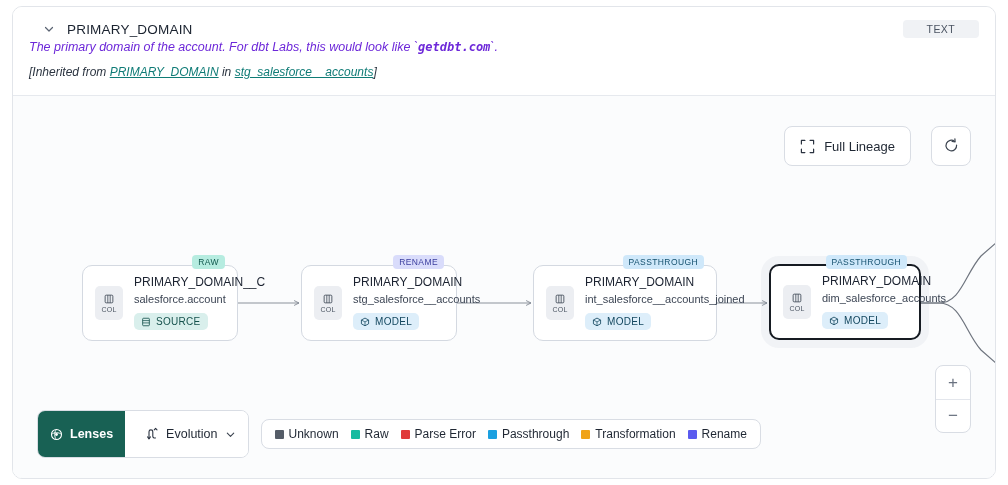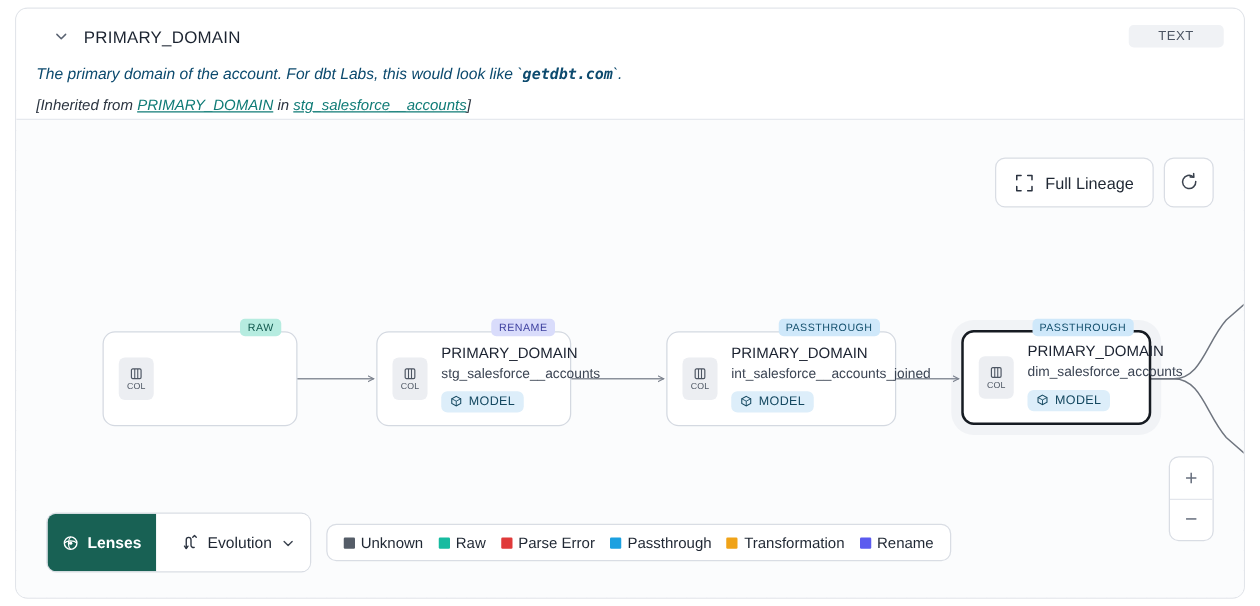--- a/index.html
+++ b/index.html
@@ -55,24 +55,23 @@
     position: absolute;
     top: 13px; right: 16px;
     background: #f0f2f5;
     color: #4b5462;
     font-size: 10.5px;
     letter-spacing: 0.4px;
     padding: 3px 24px;
     border-radius: 4px;
   }
   .desc {
-    margin-top: 12px;
     font-size: 12.5px;
     font-style: italic;
-    color: #0c4a6e;
+    color: #6d28d9;
     line-height: 1.3;
   }
   .desc .code {
     font-family: "DejaVu Sans Mono", monospace;
     font-weight: bold;
     font-style: italic;
     font-size: 12px;
   }
   .inherit {
     margin-top: 9px;
@@ -115,21 +114,21 @@
     background-size: 16px 16px, 16px 16px;
     pointer-events: none;
   }
 
   
   .top-controls {
     position: absolute;
     right: 24px; top: 30px;
     display: flex;
     align-items: center;
-    gap: 8px;
+    gap: 20px;
     z-index: 6;
   }
   .btn {
     display: inline-flex;
     align-items: center;
     gap: 9px;
     height: 40px;
     padding: 0 15px;
     background: #ffffff;
     border: 1px solid #d9dde4;
@@ -360,20 +359,34 @@
       <div class="node" style="left:69px; top:169px; width:156px;">
         <div class="tag raw">RAW</div>
         <div class="col-chip">
           <svg width="12" height="12" viewBox="0 0 14 14">
             <rect x="2.5" y="2.5" width="9" height="9" rx="1.2" fill="none" stroke="#4d5663" stroke-width="1.1"></rect>
             <line x1="5.6" y1="2.5" x2="5.6" y2="11.5" stroke="#4d5663" stroke-width="1"></line>
             <line x1="8.4" y1="2.5" x2="8.4" y2="11.5" stroke="#4d5663" stroke-width="1"></line>
           </svg>
           <span class="lbl">COL</span>
         </div>
+        <div class="node-body">
+          <div class="node-title">PRIMARY_DOMAIN__C</div>
+          <div class="node-sub">salesforce.account</div>
+          <div class="pill source">
+            <span>
+              <svg width="10" height="10" viewBox="0 0 12 12">
+                <rect x="2" y="1.5" width="8" height="9" rx="1" fill="none" stroke="#15514c" stroke-width="1"></rect>
+                <line x1="2" y1="4.3" x2="10" y2="4.3" stroke="#15514c" stroke-width="0.9"></line>
+                <line x1="2" y1="7.1" x2="10" y2="7.1" stroke="#15514c" stroke-width="0.9"></line>
+              </svg>
+            </span>
+            <span>SOURCE</span>
+          </div>
+        </div>
       </div>
 
       <div class="node" style="left:288px; top:169px; width:156px;">
         <div class="tag rename">RENAME</div>
         <div class="col-chip">
           <svg width="12" height="12" viewBox="0 0 14 14">
             <rect x="2.5" y="2.5" width="9" height="9" rx="1.2" fill="none" stroke="#4d5663" stroke-width="1.1"></rect>
             <line x1="5.6" y1="2.5" x2="5.6" y2="11.5" stroke="#4d5663" stroke-width="1"></line>
             <line x1="8.4" y1="2.5" x2="8.4" y2="11.5" stroke="#4d5663" stroke-width="1"></line>
           </svg>

